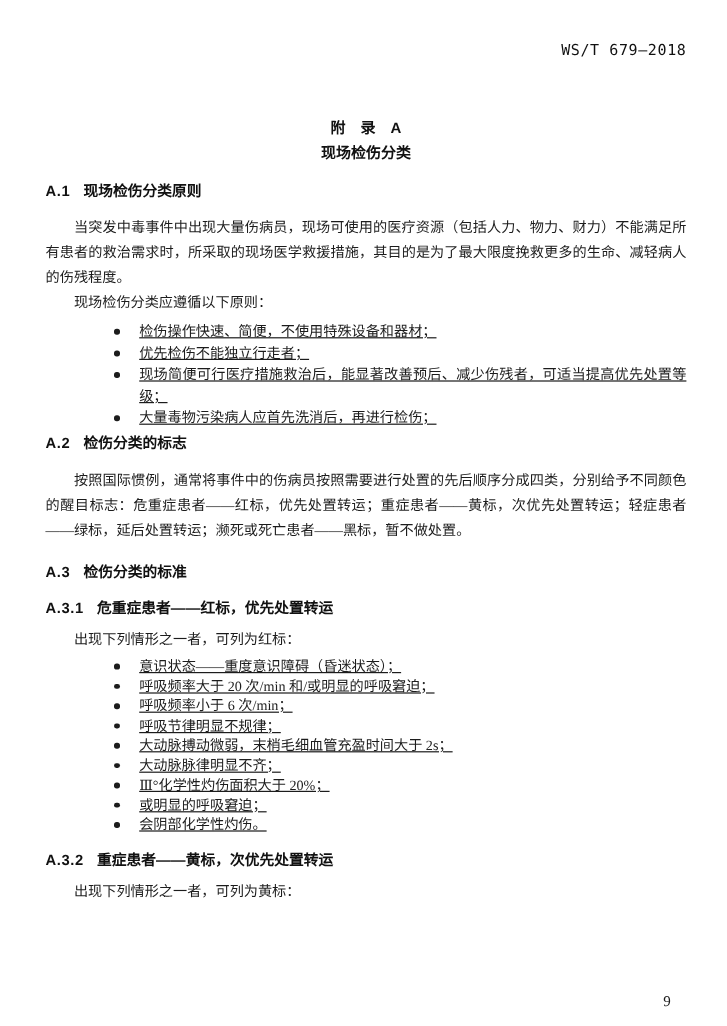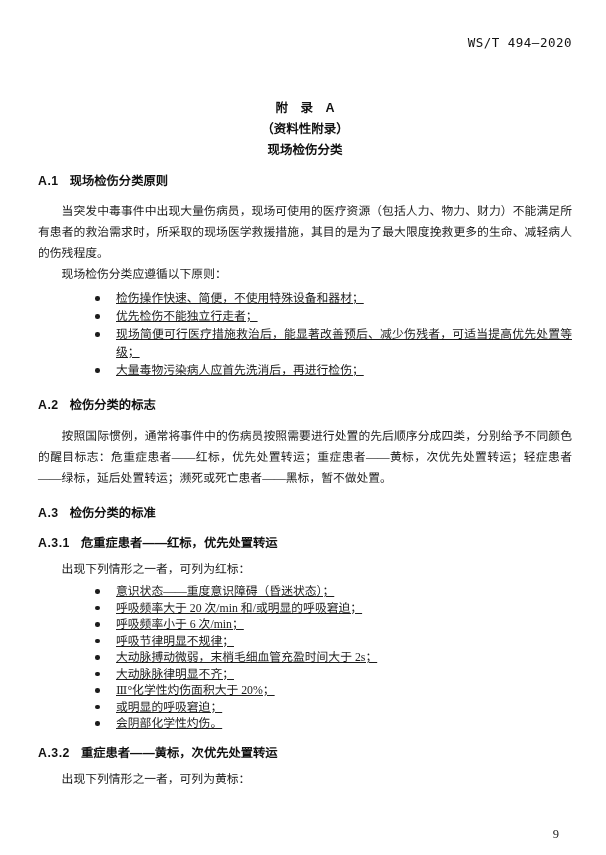--- a/index.html
+++ b/index.html
@@ -47,21 +47,21 @@
   .sec-heading {
     font-family: "Liberation Sans", "DejaVu Sans", sans-serif;
     font-weight: bold;
     font-size: 12.3px;
     line-height: 16px;
     color: #111;
     white-space: nowrap;
   }
   .sec-heading .h-num { margin-right: 11px; letter-spacing: 0.5px; }
   .h-a1   { margin-top: 12px; }
-  .h-a2   { margin-top: 18px; }
+  .h-a2   { margin-top: 4px; }
   .h-a3   { margin-top: 16px; }
   .h-a31  { margin-top: 14px; }
   .h-a32  { margin-top: 13px; }
 
   
   .para {
     margin: 0;
     font-size: 11.8px;
     line-height: 21px;
     text-align: justify;
@@ -117,26 +117,25 @@
     font-family: "Liberation Serif", serif;
     color: #1c1c1c;
   }
 </style>
 </head>
 <body>
 
 <div class="page">
 
   <div class="page-header">
-    <span class="doc-code">WS/T 494—2020</span>
+    <span class="doc-code">WS/T 679—2018</span>
   </div>
 
   <div class="appendix-title">
     <div>附　录　A</div>
-    <div>（资料性附录）</div>
     <div>现场检伤分类</div>
   </div>
 
   <div class="sec-heading h-a1">
     <span class="h-num">A.1</span><span class="h-text">现场检伤分类原则</span>
   </div>
   <p class="para para-first">当突发中毒事件中出现大量伤病员，现场可使用的医疗资源（包括人力、物力、财力）不能满足所有患者的救治需求时，所采取的现场医学救援措施，其目的是为了最大限度挽救更多的生命、减轻病人的伤残程度。</p>
   <p class="para">现场检伤分类应遵循以下原则：</p>
   <ul class="bullets list-a1">
     <li>检伤操作快速、简便，不使用特殊设备和器材；</li>

